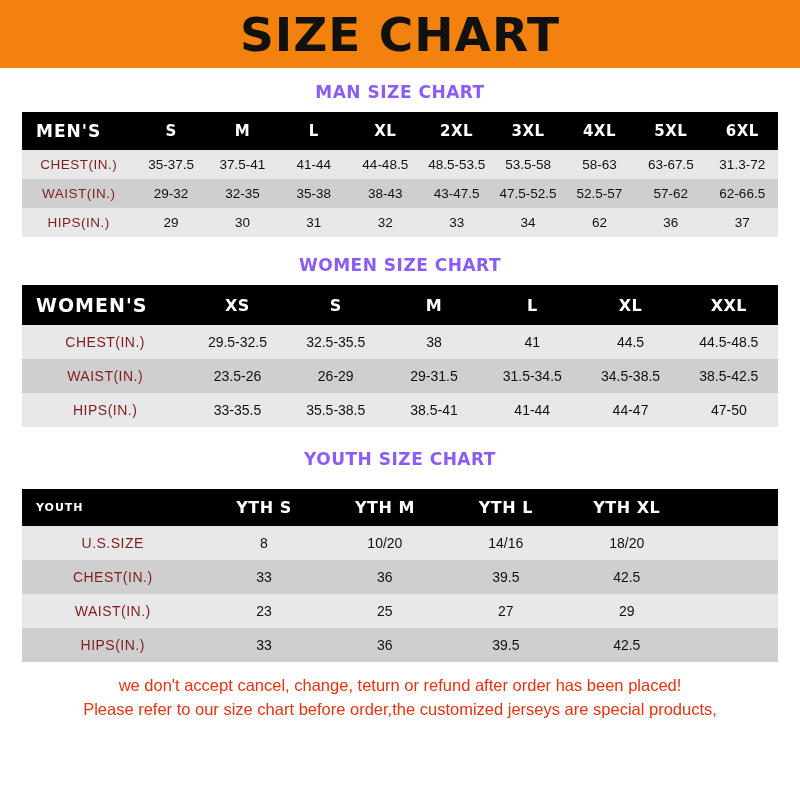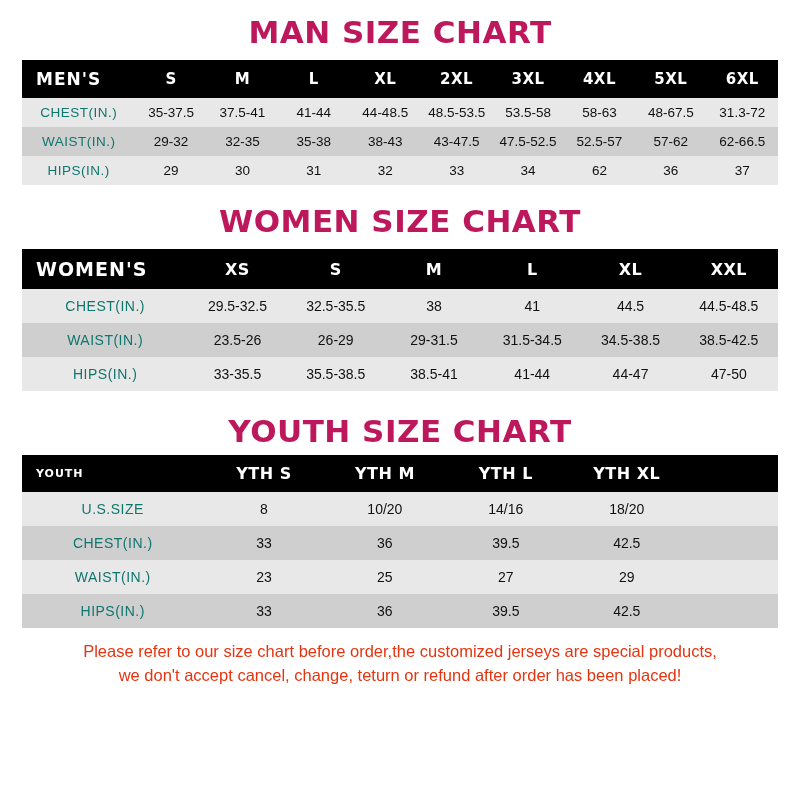--- a/index.html
+++ b/index.html
@@ -33,27 +33,27 @@
     color: #111111;
     line-height: 1;
   }
   .section {
     padding: 0 22px;
   }
   .section-title {
     text-align: center;
     font-family: "DejaVu Sans", sans-serif;
     font-weight: 900;
-    font-size: 31px;
-    color: #be185d;
+    font-size: 17px;
+    color: #8b5cf6;
     letter-spacing: 0.5px;
   }
   .men-title { margin: 14px 0 10px; }
   .women-title { margin: 18px 0 10px; }
-  .youth-title { margin: 22px 0 6px; }
+  .youth-title { margin: 22px 0 20px; }
 
   table {
     width: 100%;
     border-collapse: collapse;
     table-layout: fixed;
     padding-left: 40px;
   }
   thead th {
     background: #000000;
     color: #ffffff;
@@ -74,21 +74,21 @@
     text-align: center;
     padding: 7px 2px;
     font-size: 13.5px;
     color: #111111;
     font-family: "Liberation Sans", sans-serif;
   }
   tbody td.rowhead {
     text-align: center;
     font-size: 13.5px;
     letter-spacing: 0.5px;
-    color: #0f766e;
+    color: #7f1d1d;
   }
   tbody tr.light td { background: #e8e8e8; }
   tbody tr.dark td { background: #cfcfcf; }
 
   
   .women-table thead th { font-size: 16px; }
   .women-table thead th.rowhead { font-size: 19px; }
   .women-table tbody td { font-size: 14px; padding: 9px 2px; }
 
   .youth-table thead th { font-size: 16px; }
@@ -103,20 +103,23 @@
     text-align: center;
     font-family: "Liberation Sans", sans-serif;
   }
   .footer-note div { white-space: nowrap; }
 </style>
 </head>
 <body>
 
 <div class="page">
 
+  <div class="header-bar">
+    <div class="header-title">SIZE CHART</div>
+  </div>
 
   <div class="section">
     <div class="section-title men-title">MAN SIZE CHART</div>
     <table class="men-table">
       <colgroup>
         <col style="width:15%">
         <col span="9" style="width:9.444%">
       </colgroup>
       <thead>
         <tr>
@@ -135,21 +138,21 @@
       <tbody>
         <tr class="light">
           <td class="rowhead">CHEST(IN.)</td>
           <td>35-37.5</td>
           <td>37.5-41</td>
           <td>41-44</td>
           <td>44-48.5</td>
           <td>48.5-53.5</td>
           <td>53.5-58</td>
           <td>58-63</td>
-          <td>48-67.5</td>
+          <td>63-67.5</td>
           <td>31.3-72</td>
         </tr>
         <tr class="dark">
           <td class="rowhead">WAIST(IN.)</td>
           <td>29-32</td>
           <td>32-35</td>
           <td>35-38</td>
           <td>38-43</td>
           <td>43-47.5</td>
           <td>47.5-52.5</td>
@@ -272,17 +275,17 @@
           <td>36</td>
           <td>39.5</td>
           <td>42.5</td>
           <td></td>
         </tr>
       </tbody>
     </table>
   </div>
 
   <div class="footer-note">
+    <div>we don't accept cancel, change, teturn or refund after order has been placed!</div>
     <div>Please refer to our size chart before order,the customized jerseys are special products,</div>
-    <div>we don't accept cancel, change, teturn or refund after order has been placed!</div>
   </div>
 
 </div>
 
 </body></html>

